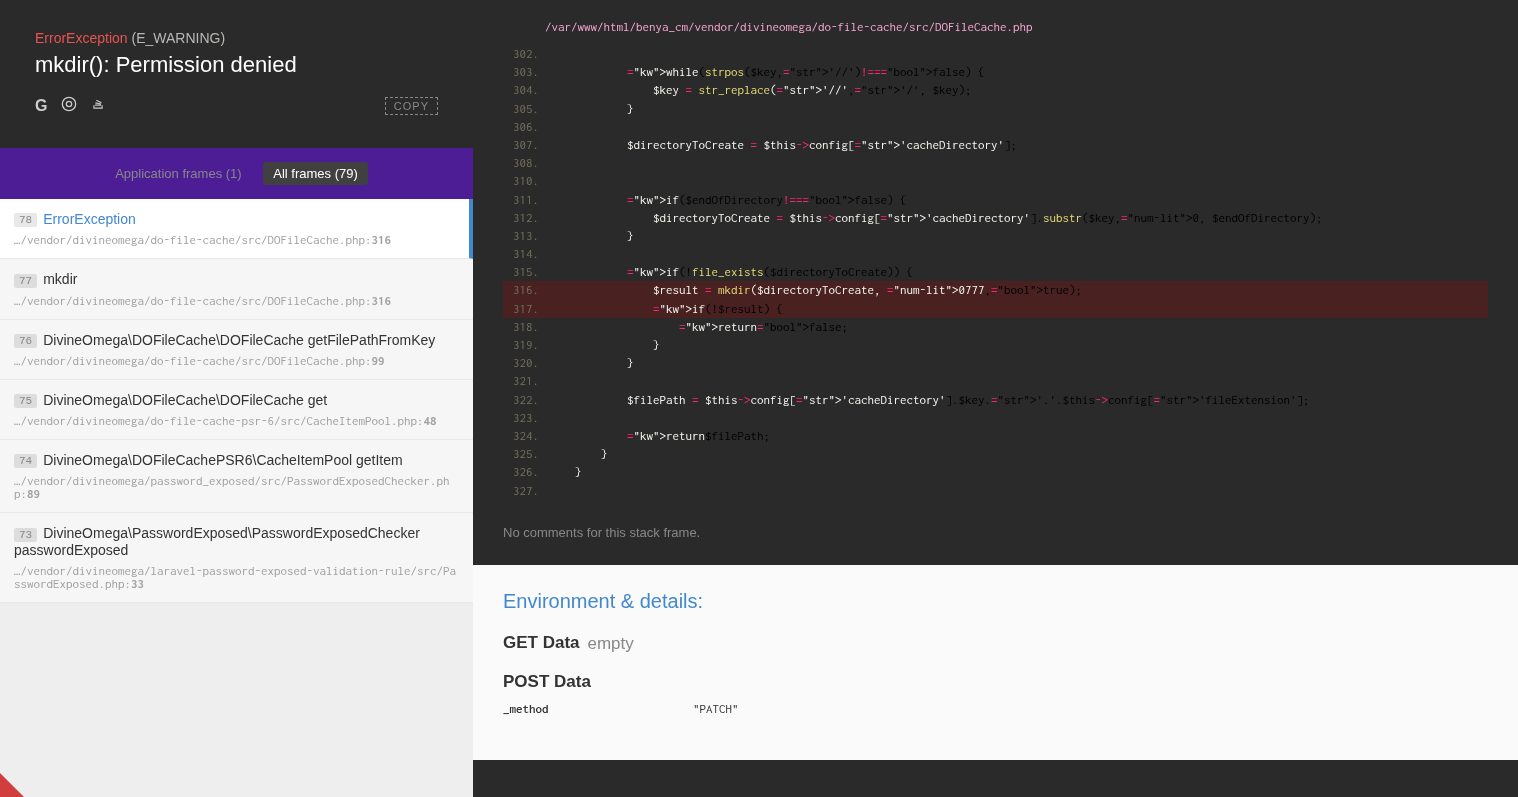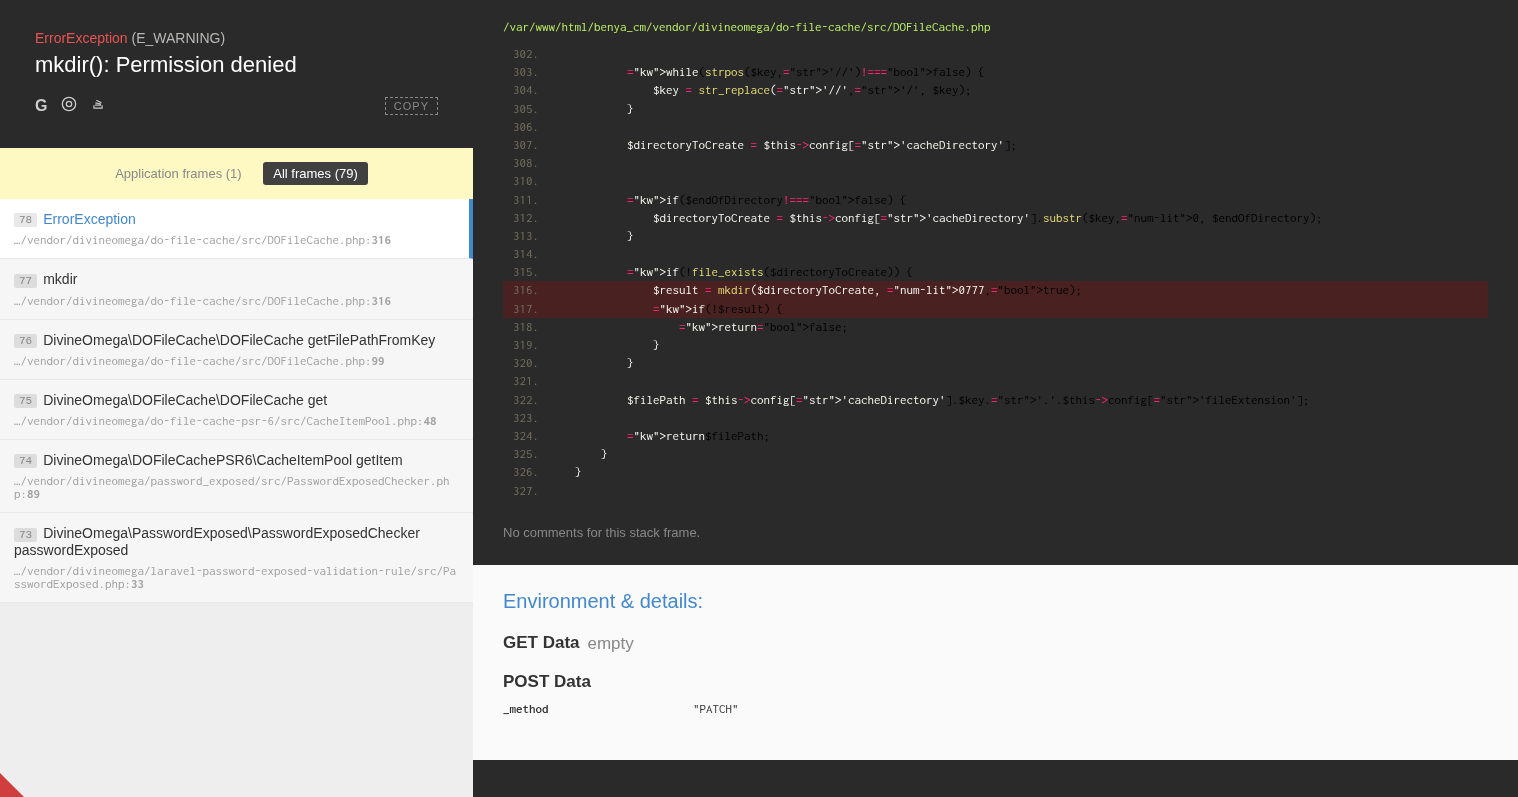--- a/index.html
+++ b/index.html
@@ -7,36 +7,36 @@
 .container { display: flex; height: 797px; width: 1518px; }
 .left-panel { width: 473px; background: #eee; display: flex; flex-direction: column; position: relative; }
 .left-scroll { overflow-y: auto; overflow-x: hidden; height: 100%; }
 .header { background: #2a2a2a; padding: 30px 35px 32px 35px; color: #b8b8b6; }
 .exception-class { color: #e95353; font-size: 14px; }
 .exception-type { color: #b8b8b6; font-size: 14px; }
 .exception-msg { color: #fff; font-size: 22px; margin-top: 6px; font-weight: 400; }
 .help-icons { margin-top: 18px; display: flex; align-items: center; gap: 14px; }
 .help-icons .ico { color: #ccc; font-size: 16px; }
 .copy-btn { margin-left: auto; border: 1px dashed #888; color: #888; font-size: 11px; padding: 2px 8px; letter-spacing: 1px; background: transparent; cursor: pointer; }
-.frame-filter-bar { background: #fef9c3; padding: 14px 0; text-align: center; font-size: 13px; color: #888; }
+.frame-filter-bar { background: #4c1d95; padding: 14px 0; text-align: center; font-size: 13px; color: #888; }
 .frame-filter { display: inline-block; padding: 4px 10px; margin: 0 4px; border-radius: 3px; cursor: pointer; }
 .frame-filter.active { background: #404040; color: #fff; }
 .frames-list { flex: 1; background: #eee; }
 .frame { background: #f6f6f6; border-bottom: 1px solid #e8e8e8; padding: 12px 14px; cursor: pointer; position: relative; }
 .frame.active { background: #fff; border-right: 4px solid #4288ce; }
 .frame .num { display: inline-block; background: #ddd; color: #888; font-size: 11px; padding: 1px 5px; border-radius: 2px; margin-right: 6px; vertical-align: middle; font-family: Liberation Mono, monospace; }
 .frame.active .num { background: #e8e8e8; }
 .frame .fn { color: #4288ce; font-size: 14px; }
 .frame.active .fn { color: #4288ce; }
 .frame:not(.active) .fn { color: #333; }
 .frame .path { font-family: Inconsolata, Consolas, monospace; color: #a0a0a0; font-size: 13px; margin-top: 6px; word-break: break-all; }
 .frame .path .line { color: #a0a0a0; font-weight: bold; }
 .right-panel { flex: 1; background: #2a2a2a; display: flex; flex-direction: column; overflow-y: auto; position: relative; }
 .code-block { background: #2a2a2a; padding: 20px 30px 10px 30px; }
-.file-path { font-family: Inconsolata, Consolas, monospace; color: #bef264; font-size: 13px; margin-bottom: 12px; }
+.file-path { font-family: Inconsolata, Consolas, monospace; color: #f9a8d4; font-size: 13px; margin-bottom: 12px; margin-left: 42px; }
 .code-lines { font-family: Inconsolata, Consolas, monospace; font-size: 13px; line-height: 1.4; }
 .code-line { display: flex; }
 .code-line.hl { background: rgba(120,20,20,0.4); }
 .ln { width: 46px; text-align: right; color: #75715e; user-select: none; padding-right: 10px; flex-shrink: 0; }
 .code { white-space: pre; color: #f8f8f2; }
 .fnname { color: #e5db74; }
 .op { color: #f92672; }
 .args-section { padding: 12px 30px; color: #a29d9d; font-size: 13px; }
 .args-list { margin-top: 10px; }
 .args-list .arg-row { font-family: Inconsolata, Consolas, monospace; background: #222; padding: 8px 14px; display: flex; }

